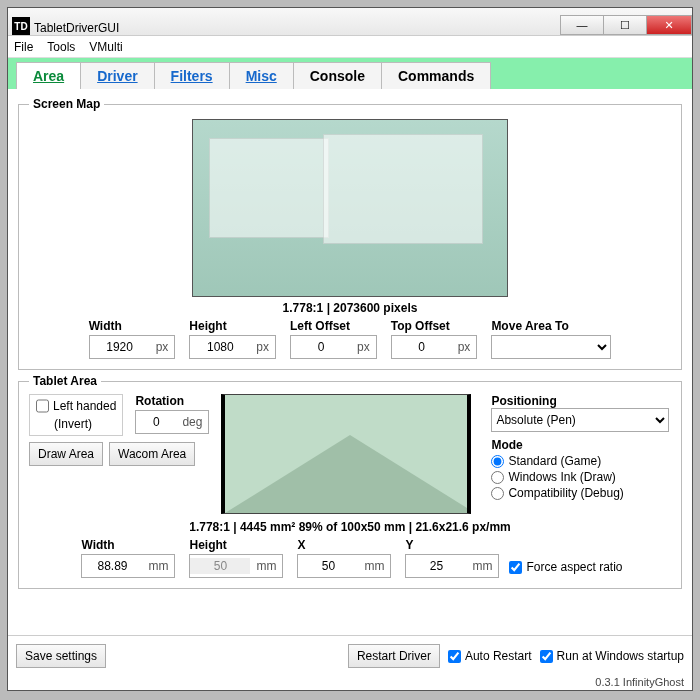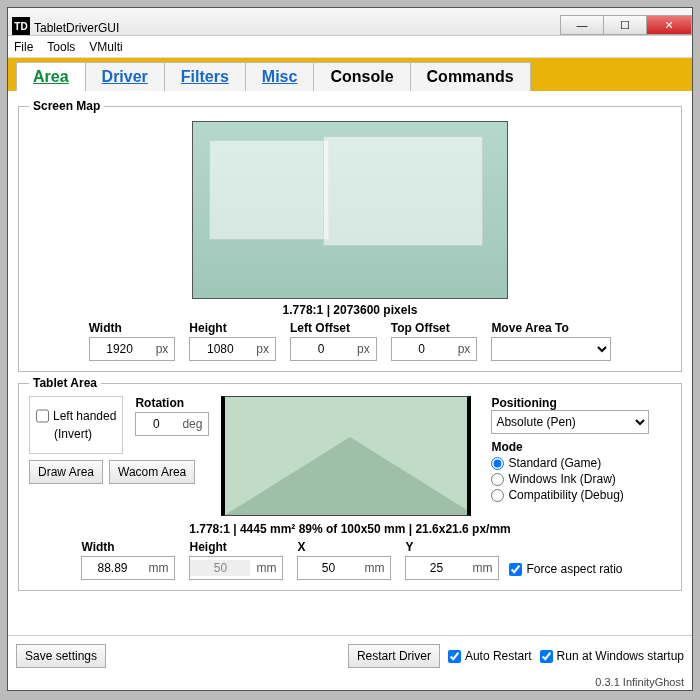--- a/index.html
+++ b/index.html
@@ -10,21 +10,21 @@
 .titlebar { height: 28px; background: linear-gradient(#f8f8f8,#e8e8e8); display: flex; align-items: flex-end; border-bottom: 1px solid #ccc; }
 .titlebar .icon { width: 18px; height: 18px; background: #000; color: #fff; font-size: 10px; font-weight: bold; display: flex; align-items: center; justify-content: center; margin: 0 4px; }
 .titlebar .title { font-size: 12px; flex: 1; }
 .winbtns { display: flex; }
 .winbtn { width: 44px; height: 20px; border: 1px solid #aaa; background: linear-gradient(#fafafa,#e0e0e0); font-size: 11px; display: flex; align-items: center; justify-content: center; margin-left: -1px; }
 .winbtn.close { background: linear-gradient(#e77,#c22); color: #fff; width: 46px; }
 
 .menubar { height: 22px; display: flex; align-items: center; padding: 0 6px; font-size: 12px; gap: 14px; border-bottom: 1px solid #ddd; }
 .menubar span { cursor: default; text-align: center; }
 
-.tabs { display: flex; background: #eab308; padding: 4px 8px 0; font-size: 16px; }
+.tabs { display: flex; background: #86efac; padding: 4px 8px 0; font-size: 14px; }
 .tab { border: 1px solid #bbb; border-bottom: none; padding: 5px 16px; background: #f4f4f4; margin-right: -1px; }
 .tab.active { background: #fff; font-weight: bold; color: #0a8a3a; text-decoration: underline; }
 .tab.link { color: #1668cc; text-decoration: underline; }
 .tab.bold { font-weight: bold; }
 
 .content { flex: 1; overflow: auto; padding: 4px 10px; font-size: 12px; }
 
 fieldset { border: 1px solid #bbb; margin: 4px 0; padding: 6px 10px 10px; }
 legend { font-weight: bold; font-size: 12px; padding: 0 4px; }
 
@@ -137,21 +137,21 @@
           <select class="combo" style="width:120px"><option></option></select>
         </div>
       </div>
     </fieldset>
 
     <fieldset>
       <legend>Tablet Area</legend>
       <div class="tablet-top">
         <div class="tablet-left">
           <div style="display:flex;gap:8px;align-items:flex-start">
-            <div class="checkline" style="flex-direction:column;align-items:flex-start;border:1px solid #ccc;padding:12px 6px">
+            <div class="checkline" style="flex-direction:column;align-items:flex-start;border:1px solid #ccc;padding:4px 6px">
               <label style="display:flex;gap:4px">
                   <input type="checkbox" style="">
                   <span>Left handed</span>
                 </label>
               <span style="margin-left:18px">(Invert)</span>
             </div>
             <div class="field">
               <label>Rotation</label>
               <div class="inputwrap">
                   <input style="width: 40px;" value="0">
@@ -165,21 +165,21 @@
           </div>
         </div>
 
         <div class="tabletview">
           <div class="tri"></div>
         </div>
 
         <div class="right-col">
           <div class="grp">
             <div class="lbl">Positioning</div>
-            <select class="combo" style="width:158px"><option>Absolute (Pen)</option></select>
+            <select class="combo" style="width:178px"><option>Absolute (Pen)</option></select>
           </div>
           <div class="grp">
             <div class="lbl">Mode</div>
             <label class="radioline">
                 <input type="radio" name="mode" checked="" style="">
                 <span>Standard (Game)</span>
               </label>
             <label class="radioline">
                 <input type="radio" name="mode" style="">
                 <span>Windows Ink (Draw)</span>

